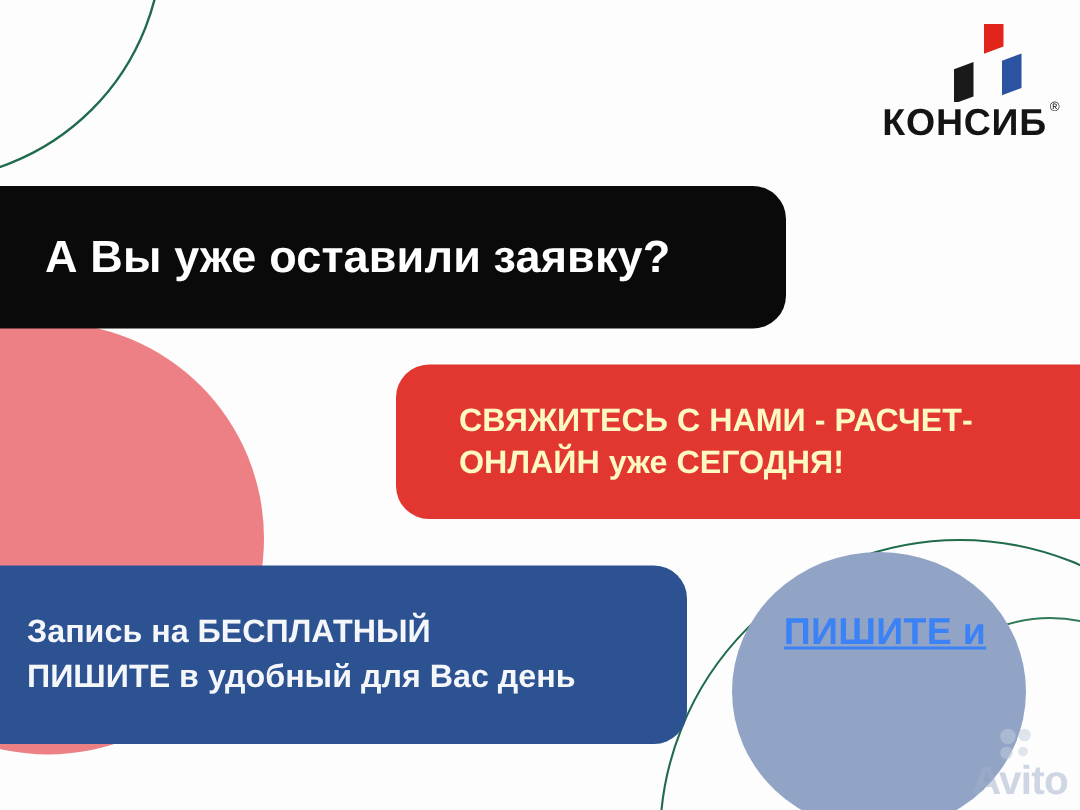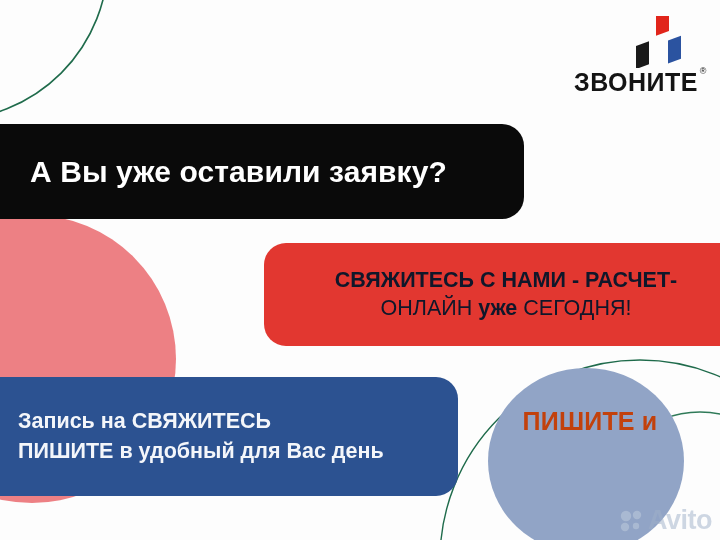--- a/index.html
+++ b/index.html
@@ -95,29 +95,29 @@
   #box-red {
     left:264px; top:243px;
     width:478px; height:103px;
     background:#E23730;
     border-radius:22px;
     display:flex;
     align-items:center;
     justify-content:center;
   }
   #txt-red {
-    color:#0f172a;
+    color:#fef9c3;
     font-weight:bold;
     font-size:21.5px;
     line-height:1.28;
-    text-align:center;
+    text-align:left;
     padding:0 12px 0 18px;
     width:430px;
   }
-  #txt-red .lo { font-weight:normal; }
+  #txt-red .lo { font-weight:bold; }
 
   #box-blue {
     left:-24px; top:377px;
     width:482px; height:119px;
     background:#2C5291;
     border-radius:22px;
     display:flex;
     align-items:center;
   }
   #txt-blue {
@@ -126,34 +126,36 @@
     font-size:21.5px;
     line-height:1.35;
     padding-left:42px;
   }
 
   #txt-call {
     position:absolute;
     left:492px; top:405px;
     width:196px;
     text-align:center;
-    color:#c2410c;
+    color:#3b82f6;
     font-weight:bold;
     font-size:25px;
     line-height:1.28;
     letter-spacing:0.2px;
+    text-decoration:underline;
   }
 
   
   #watermark {
     position:absolute;
     right:8px; bottom:6px;
     display:flex;
     align-items:center;
     opacity:0.5;
+    flex-direction:column;
   }
   #wm-dots { width:26px; height:22px; margin-right:2px; }
   #wm-text {
     font-family:"Liberation Sans", sans-serif;
     font-size:27px;
     font-weight:bold;
     color:#9FB0C9;
     line-height:1;
     letter-spacing:-0.5px;
   }
@@ -173,39 +175,39 @@
   <div class="pink-circle deco"></div>
   <div class="bluegray-ellipse deco"></div>
 
   <div id="logo">
     <svg id="logo-mark" viewBox="0 0 60 52" xmlns="http://www.w3.org/2000/svg">
       <polygon points="28,0 41,0 41,23 28,23" fill="#E1251B" transform="skewY(-20) translate(0,7)"></polygon>
       <polygon points="8,22 21,22 21,45 8,45" fill="#1A1A1A" transform="skewY(-20) translate(0,11)"></polygon>
       <polygon points="40,22 53,22 53,45 40,45" fill="#2B53A0" transform="skewY(-20) translate(0,17)"></polygon>
     </svg>
     <span id="logo-word">
-      <span>ЗВОНИТЕ</span>
+      <span>КОНСИБ</span>
       <span id="logo-reg">®</span>
     </span>
   </div>
 
   <div id="box-black" class="box">
     <div id="txt-black">А Вы уже оставили заявку?</div>
   </div>
 
   <div id="box-red" class="box">
     <div id="txt-red">
       <span>СВЯЖИТЕСЬ С НАМИ - РАСЧЕТ-</span><br>
       <span class="lo">ОНЛАЙН </span><span>уже </span><span class="lo">СЕГОДНЯ!</span>
     </div>
   </div>
 
   <div id="box-blue" class="box">
     <div id="txt-blue">
-      <span>Запись на СВЯЖИТЕСЬ</span><br>
+      <span>Запись на БЕСПЛАТНЫЙ</span><br>
       <span>ПИШИТЕ в удобный для Вас день</span>
     </div>
   </div>
 
   <div id="txt-call">
     <span>ПИШИТЕ и</span><br>
   </div>
 
   <div id="watermark">
     <svg id="wm-dots" viewBox="0 0 26 22" xmlns="http://www.w3.org/2000/svg">

